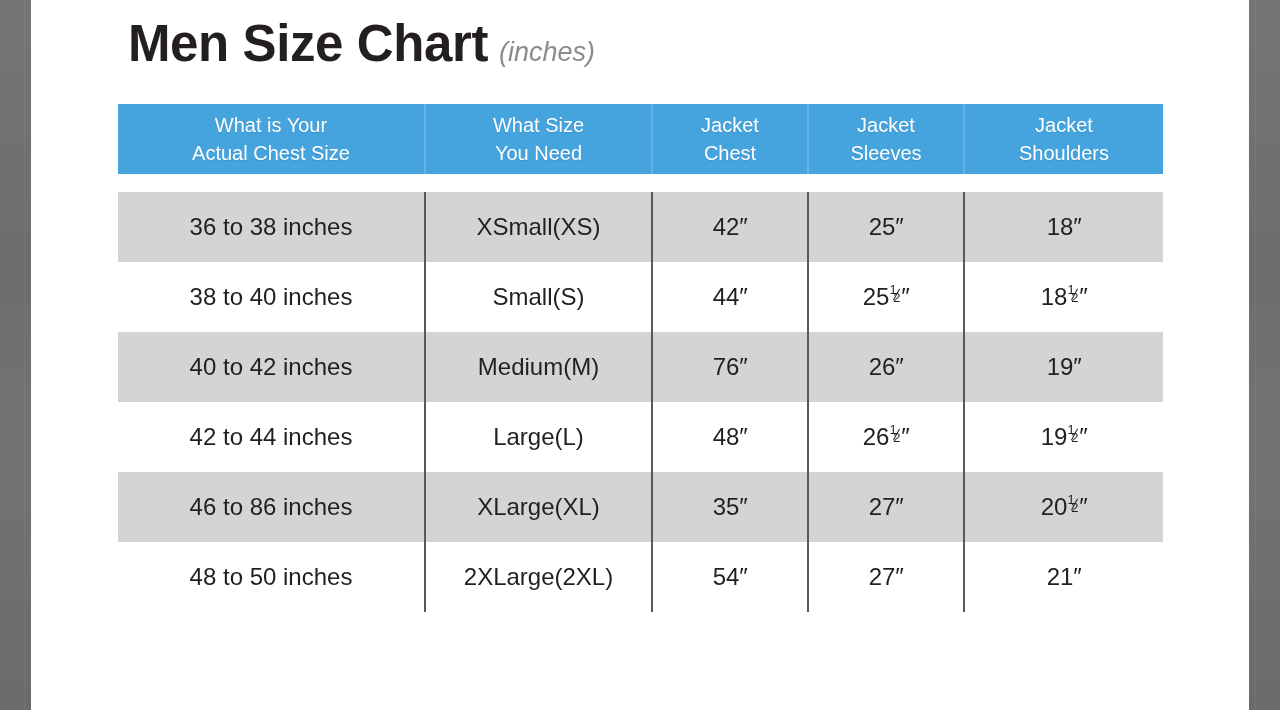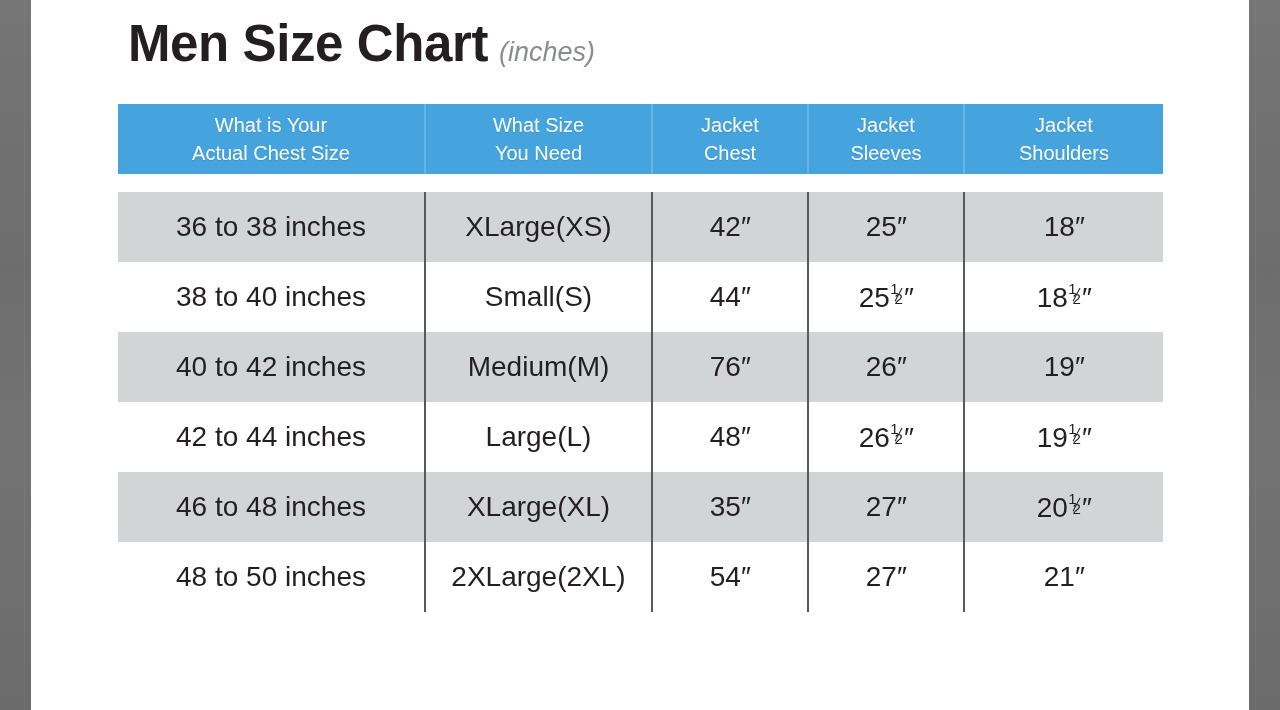--- a/index.html
+++ b/index.html
@@ -99,21 +99,21 @@
   }
   thead th:last-child { border-right: none; }
 
   
   tr.spacer-row { height: 18px; }
   tr.spacer-row td { background: #ffffff; border: none; padding: 0; }
 
   
   tbody tr.data-row { height: 70px; }
   tbody tr.data-row td {
-    font-size: 28px;
+    font-size: 24px;
     color: #231f20;
     text-align: center;
     vertical-align: middle;
     padding: 0 4px;
     border-right: 2px solid #58595b;
     white-space: nowrap;
   }
   tbody tr.data-row td:last-child { border-right: none; }
   tbody tr.row-shaded td { background: #d2d4d6; }
   tbody tr.row-plain  td { background: #ffffff; }
@@ -198,21 +198,21 @@
             <span>Shoulders</span>
           </th>
         </tr>
       </thead>
       <tbody id="table-body">
         <tr class="spacer-row">
           <td colspan="5"></td>
         </tr>
       <tr class="data-row row-shaded">
             <td>36 to 38 inches</td>
-            <td>XLarge(XS)</td>
+            <td>XSmall(XS)</td>
             <td><span>42</span><span class="pr">″</span></td>
             <td><span>25</span><span class="pr">″</span></td>
             <td><span>18</span><span class="pr">″</span></td>
           </tr>
           <tr class="data-row row-plain">
             <td>38 to 40 inches</td>
             <td>Small(S)</td>
             <td><span>44</span><span class="pr">″</span></td>
             <td><span>25</span><span class="frac"><span class="num">1</span><span class="bar"></span><span class="den">2</span></span><span class="pr">″</span></td>
             <td><span>18</span><span class="frac"><span class="num">1</span><span class="bar"></span><span class="den">2</span></span><span class="pr">″</span></td>
@@ -225,21 +225,21 @@
             <td><span>19</span><span class="pr">″</span></td>
           </tr>
           <tr class="data-row row-plain">
             <td>42 to 44 inches</td>
             <td>Large(L)</td>
             <td><span>48</span><span class="pr">″</span></td>
             <td><span>26</span><span class="frac"><span class="num">1</span><span class="bar"></span><span class="den">2</span></span><span class="pr">″</span></td>
             <td><span>19</span><span class="frac"><span class="num">1</span><span class="bar"></span><span class="den">2</span></span><span class="pr">″</span></td>
           </tr>
           <tr class="data-row row-shaded">
-            <td>46 to 48 inches</td>
+            <td>46 to 86 inches</td>
             <td>XLarge(XL)</td>
             <td><span>35</span><span class="pr">″</span></td>
             <td><span>27</span><span class="pr">″</span></td>
             <td><span>20</span><span class="frac"><span class="num">1</span><span class="bar"></span><span class="den">2</span></span><span class="pr">″</span></td>
           </tr>
           <tr class="data-row row-plain">
             <td>48 to 50 inches</td>
             <td>2XLarge(2XL)</td>
             <td><span>54</span><span class="pr">″</span></td>
             <td><span>27</span><span class="pr">″</span></td>

